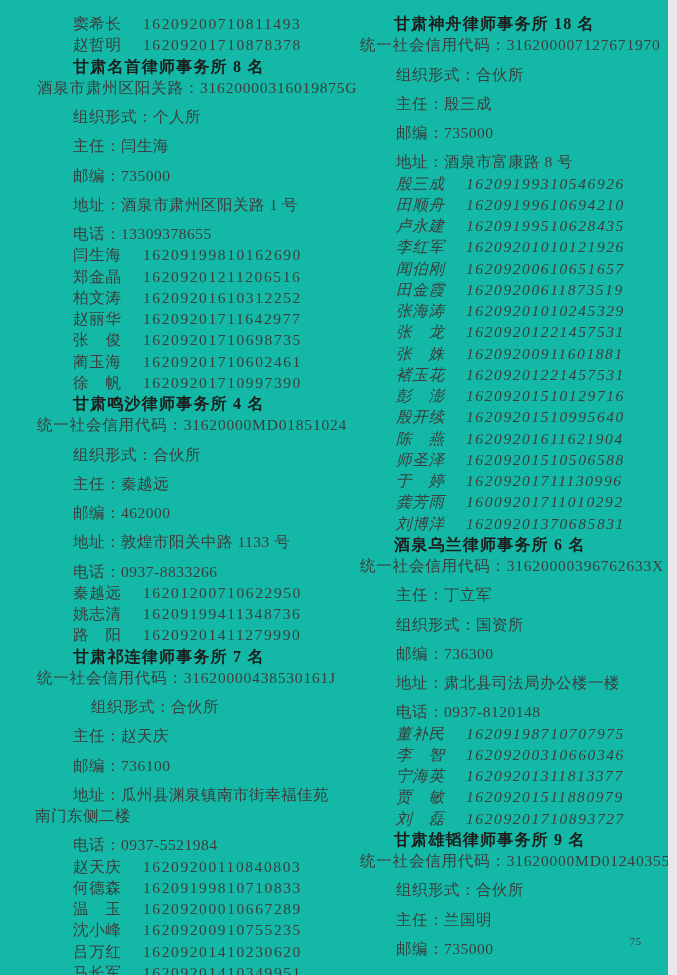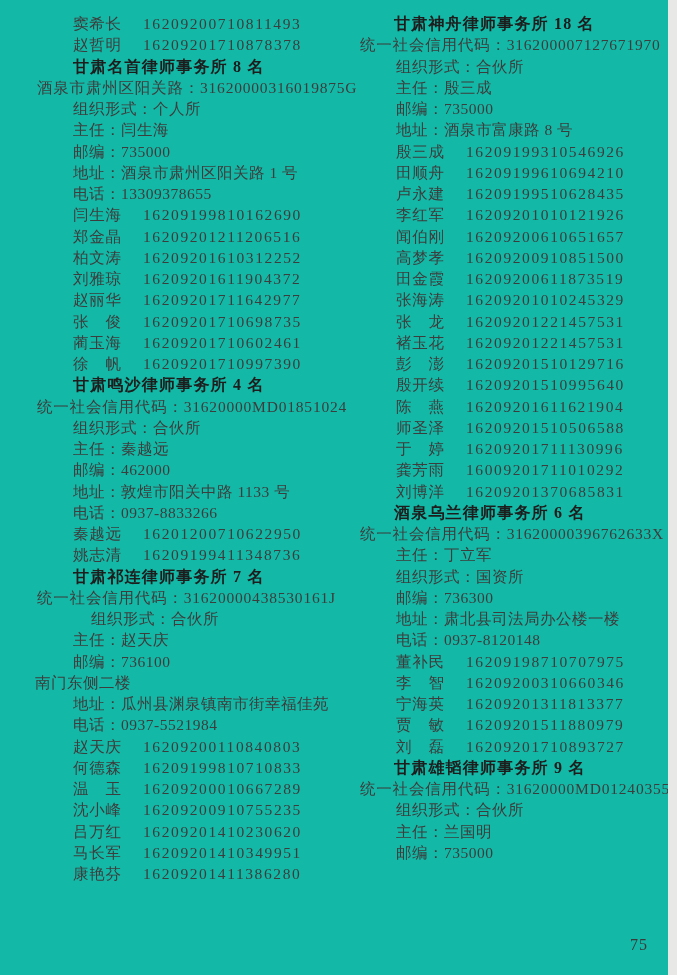--- a/index.html
+++ b/index.html
@@ -41,45 +41,45 @@
   .col-right .line.header { padding-left: 46px; }
 
   
   .line.unified {
     padding-left: 2px;
     letter-spacing: 0.8px;
   }
   .col-right .line.unified { padding-left: 12px; }
 
   
-  .line.field { padding-left: 38px; }
+  .line.field { padding-left: 38px; margin-top: 8px; }
   .col-right .line.field { padding-left: 48px; }
   .line.field.indent2 { padding-left: 56px; }
 
   
   .line.wrap { padding-left: 0; }
 
   
   .line.lawyer { padding-left: 38px; }
-  .col-right .line.lawyer { padding-left: 48px; }
+  .col-right .line.lawyer { padding-left: 48px; font-style: italic; }
   .lname {
     display: inline-block;
     width: 70px;
     letter-spacing: 0.8px;
   }
   .lnum {
     display: inline-block;
     letter-spacing: 1.6px;
   }
 
   .page-number {
     position: absolute;
     left: 630px;
     top: 936px;
-    font-size: 16px;
+    font-size: 10px;
     color: #3a3a3a;
     letter-spacing: 1px;
   }
 </style>
 </head>
 <body>
 
 <div class="page">
   <div class="col col-left" id="col-left">
       <div class="line lawyer"><span class="lname">窦希长</span><span class="lnum">16209200710811493</span></div>
@@ -87,41 +87,41 @@
       <div class="line header">甘肃名首律师事务所 8 名</div>
       <div class="line unified">酒泉市肃州区阳关路：31620000316019875G</div>
       <div class="line field">组织形式：个人所</div>
       <div class="line field">主任：闫生海</div>
       <div class="line field">邮编：735000</div>
       <div class="line field">地址：酒泉市肃州区阳关路 1 号</div>
       <div class="line field">电话：13309378655</div>
       <div class="line lawyer"><span class="lname">闫生海</span><span class="lnum">16209199810162690</span></div>
       <div class="line lawyer"><span class="lname">郑金晶</span><span class="lnum">16209201211206516</span></div>
       <div class="line lawyer"><span class="lname">柏文涛</span><span class="lnum">16209201610312252</span></div>
-      <div class="line lawyer"><span class="lname">刘雅琼</span><span class="lnum">16209201611904372</span></div>
       <div class="line lawyer"><span class="lname">赵丽华</span><span class="lnum">16209201711642977</span></div>
       <div class="line lawyer"><span class="lname">张　俊</span><span class="lnum">16209201710698735</span></div>
       <div class="line lawyer"><span class="lname">蔺玉海</span><span class="lnum">16209201710602461</span></div>
       <div class="line lawyer"><span class="lname">徐　帆</span><span class="lnum">16209201710997390</span></div>
       <div class="line header">甘肃鸣沙律师事务所 4 名</div>
       <div class="line unified">统一社会信用代码：31620000MD01851024</div>
       <div class="line field">组织形式：合伙所</div>
       <div class="line field">主任：秦越远</div>
       <div class="line field">邮编：462000</div>
       <div class="line field">地址：敦煌市阳关中路 1133 号</div>
       <div class="line field">电话：0937-8833266</div>
       <div class="line lawyer"><span class="lname">秦越远</span><span class="lnum">16201200710622950</span></div>
       <div class="line lawyer"><span class="lname">姚志清</span><span class="lnum">16209199411348736</span></div>
+      <div class="line lawyer"><span class="lname">路　阳</span><span class="lnum">16209201411279990</span></div>
       <div class="line header">甘肃祁连律师事务所 7 名</div>
       <div class="line unified">统一社会信用代码：31620000438530161J</div>
       <div class="line field indent2">组织形式：合伙所</div>
       <div class="line field">主任：赵天庆</div>
       <div class="line field">邮编：736100</div>
+      <div class="line field">地址：瓜州县渊泉镇南市街幸福佳苑</div>
       <div class="line wrap">南门东侧二楼</div>
-      <div class="line field">地址：瓜州县渊泉镇南市街幸福佳苑</div>
       <div class="line field">电话：0937-5521984</div>
       <div class="line lawyer"><span class="lname">赵天庆</span><span class="lnum">16209200110840803</span></div>
       <div class="line lawyer"><span class="lname">何德森</span><span class="lnum">16209199810710833</span></div>
       <div class="line lawyer"><span class="lname">温　玉</span><span class="lnum">16209200010667289</span></div>
       <div class="line lawyer"><span class="lname">沈小峰</span><span class="lnum">16209200910755235</span></div>
       <div class="line lawyer"><span class="lname">吕万红</span><span class="lnum">16209201410230620</span></div>
       <div class="line lawyer"><span class="lname">马长军</span><span class="lnum">16209201410349951</span></div>
       <div class="line lawyer"><span class="lname">康艳芬</span><span class="lnum">16209201411386280</span></div>
     </div>
   <div class="col col-right" id="col-right">
@@ -129,24 +129,24 @@
       <div class="line unified">统一社会信用代码：316200007127671970</div>
       <div class="line field">组织形式：合伙所</div>
       <div class="line field">主任：殷三成</div>
       <div class="line field">邮编：735000</div>
       <div class="line field">地址：酒泉市富康路 8 号</div>
       <div class="line lawyer"><span class="lname">殷三成</span><span class="lnum">16209199310546926</span></div>
       <div class="line lawyer"><span class="lname">田顺舟</span><span class="lnum">16209199610694210</span></div>
       <div class="line lawyer"><span class="lname">卢永建</span><span class="lnum">16209199510628435</span></div>
       <div class="line lawyer"><span class="lname">李红军</span><span class="lnum">16209201010121926</span></div>
       <div class="line lawyer"><span class="lname">闻伯刚</span><span class="lnum">16209200610651657</span></div>
-      <div class="line lawyer"><span class="lname">高梦孝</span><span class="lnum">16209200910851500</span></div>
       <div class="line lawyer"><span class="lname">田金霞</span><span class="lnum">16209200611873519</span></div>
       <div class="line lawyer"><span class="lname">张海涛</span><span class="lnum">16209201010245329</span></div>
       <div class="line lawyer"><span class="lname">张　龙</span><span class="lnum">16209201221457531</span></div>
+      <div class="line lawyer"><span class="lname">张　姝</span><span class="lnum">16209200911601881</span></div>
       <div class="line lawyer"><span class="lname">褚玉花</span><span class="lnum">16209201221457531</span></div>
       <div class="line lawyer"><span class="lname">彭　澎</span><span class="lnum">16209201510129716</span></div>
       <div class="line lawyer"><span class="lname">殷开续</span><span class="lnum">16209201510995640</span></div>
       <div class="line lawyer"><span class="lname">陈　燕</span><span class="lnum">16209201611621904</span></div>
       <div class="line lawyer"><span class="lname">师圣泽</span><span class="lnum">16209201510506588</span></div>
       <div class="line lawyer"><span class="lname">于　婷</span><span class="lnum">16209201711130996</span></div>
       <div class="line lawyer"><span class="lname">龚芳雨</span><span class="lnum">16009201711010292</span></div>
       <div class="line lawyer"><span class="lname">刘博洋</span><span class="lnum">16209201370685831</span></div>
       <div class="line header">酒泉乌兰律师事务所 6 名</div>
       <div class="line unified">统一社会信用代码：31620000396762633X</div>

